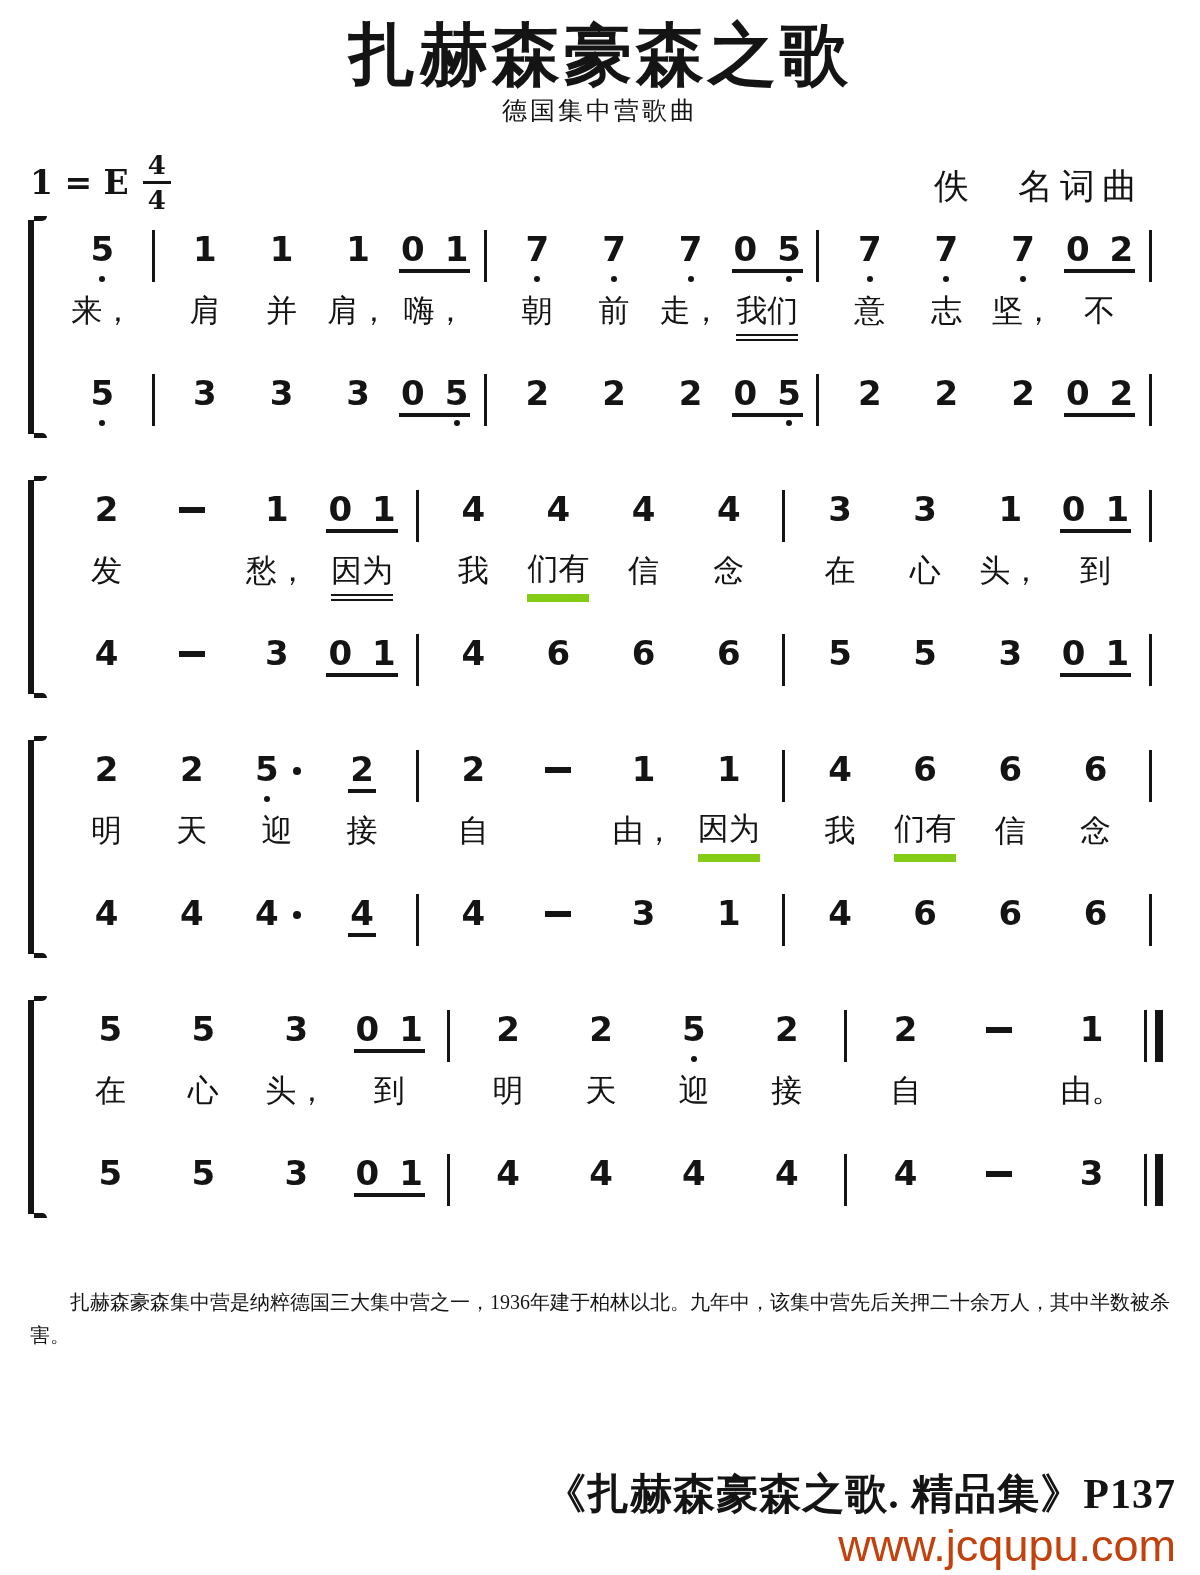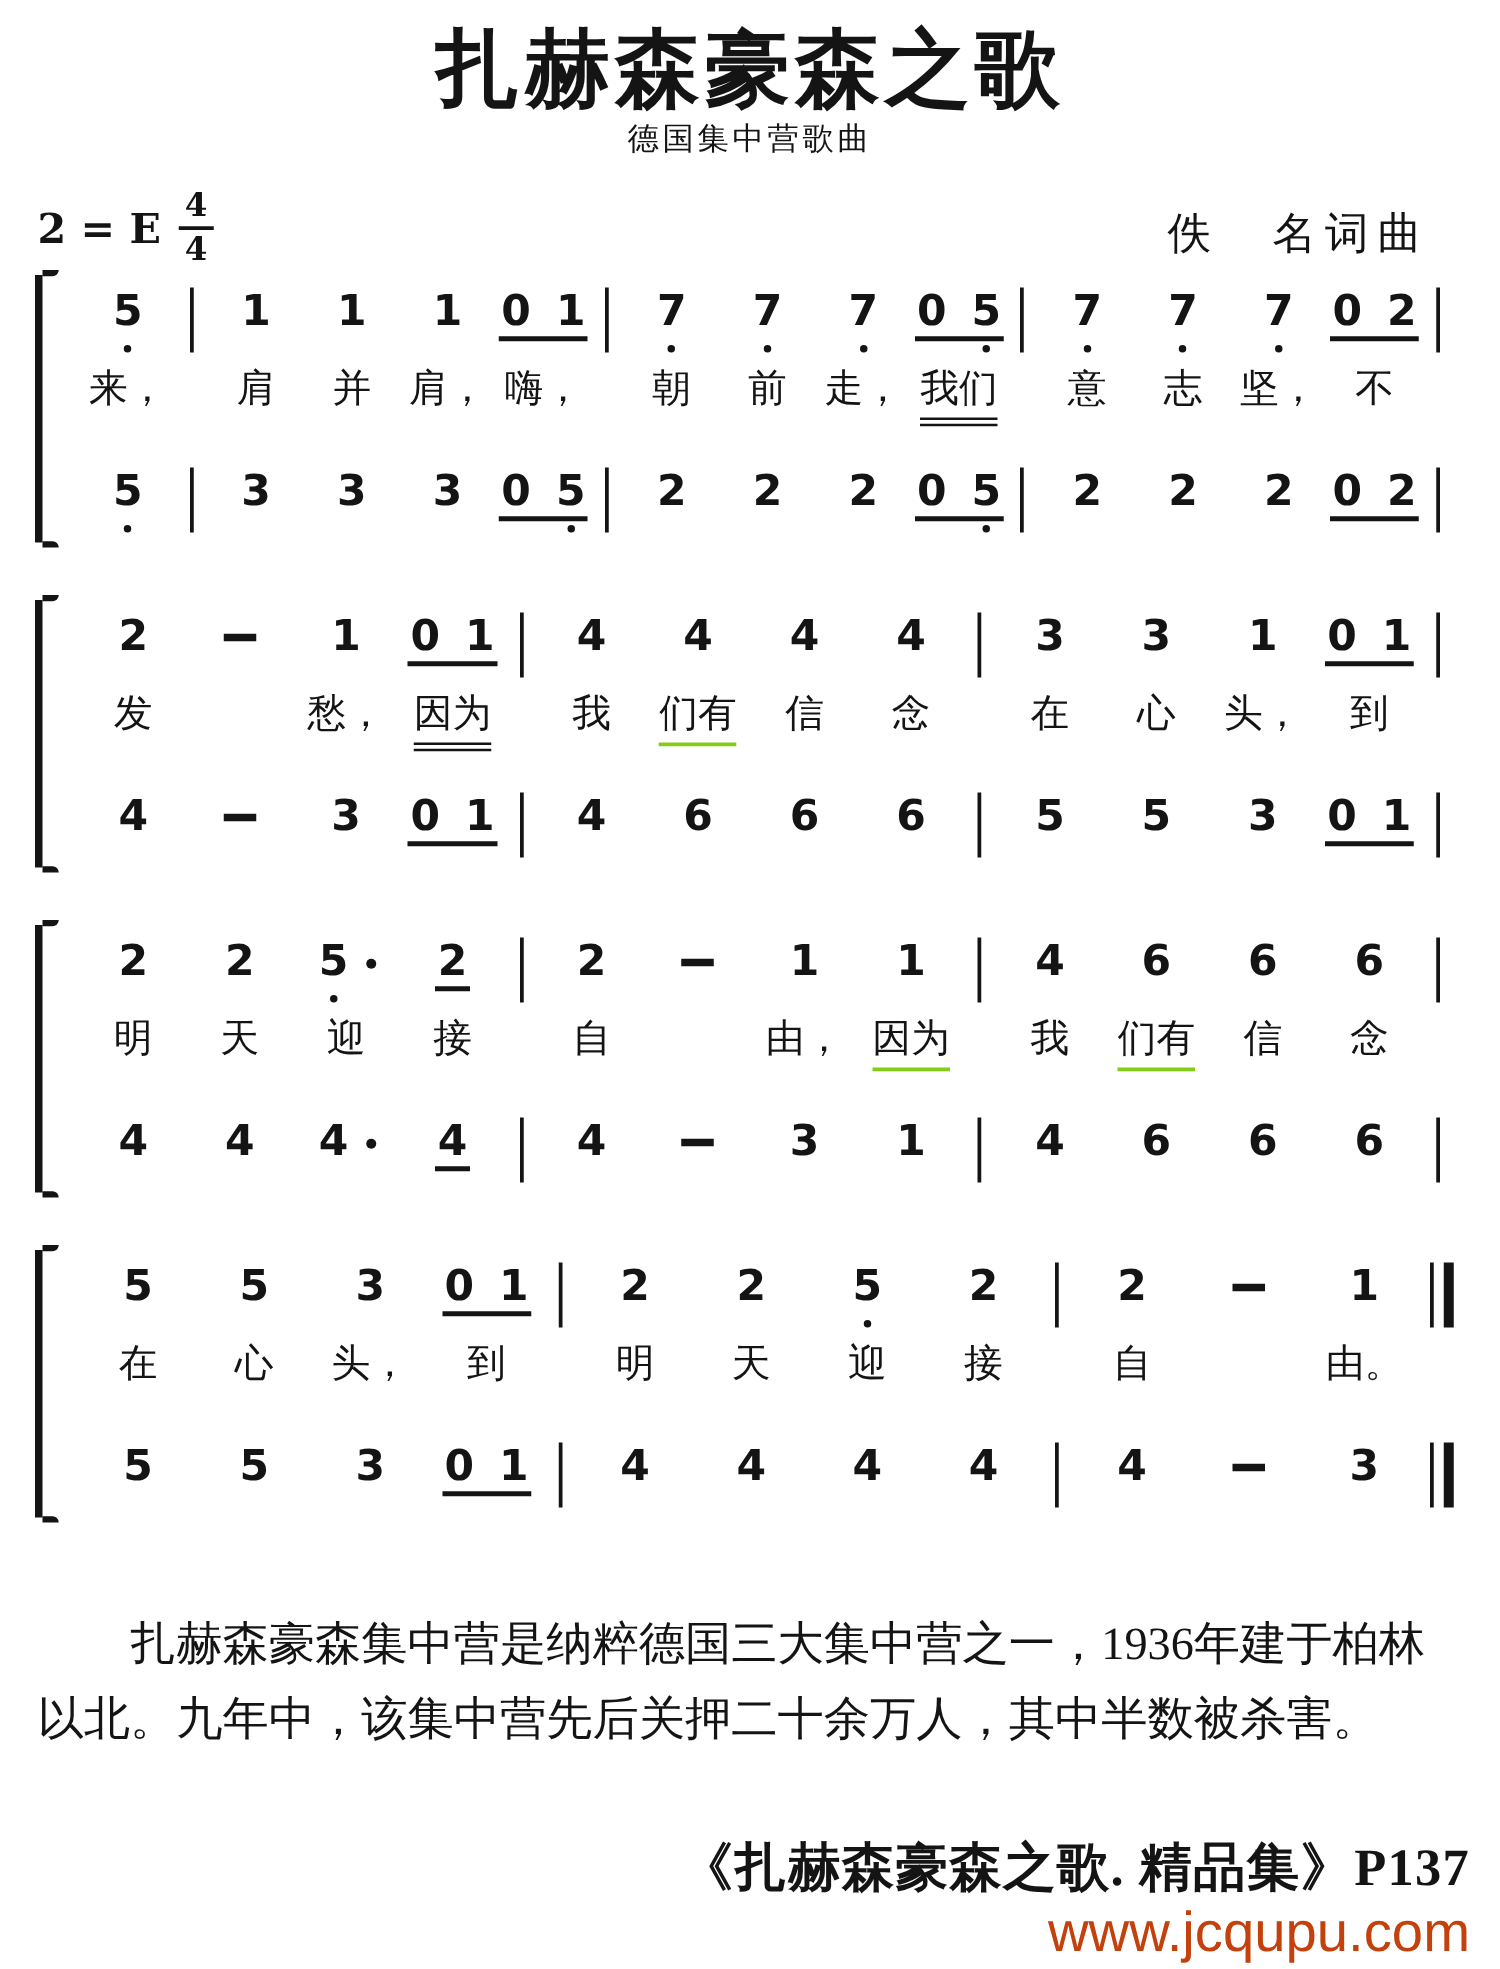--- a/index.html
+++ b/index.html
@@ -51,40 +51,40 @@
 
   .bl{position:absolute;left:11px;width:3px;background:#141414;}
   .bl.up{top:0;height:52px;}
   .bl.dn{top:144px;height:52px;}
   .blk{position:absolute;left:17px;width:8px;background:#141414;}
   .blk.up{top:0;height:52px;}
   .blk.dn{top:144px;height:52px;}
   .bcol.end .bl{left:6px;}
 
   .ly{font-size:31px;line-height:1.2;white-space:nowrap;padding-bottom:5px;}
-  .ly.u1{border-bottom:3px solid #84cc16;}
+  .ly.u1{border-bottom:8px solid #84cc16;font-family:Liberation Mono, monospace;}
   .ly.u2{border-bottom:7px double #141414;}
 
   .footnotes{position:absolute;top:1286px;left:30px;right:30px;
-             font-size:37px;line-height:1.63;}
+             font-size:20px;line-height:1.63;}
   .footnotes p{margin:0;text-indent:2em;}
 
   .src{position:absolute;top:1466px;right:24px;font-size:42px;font-weight:bold;
        letter-spacing:1px;}
   .site{position:absolute;top:1520px;right:24px;font-size:45px;color:#c2410c;
        font-family:"Liberation Sans", sans-serif;}
 </style>
 </head>
 <body>
 
 <div class="title">扎赫森豪森之歌</div>
 <div class="subtitle">德国集中营歌曲</div>
 
 <div class="keysig">
-  <span>2 = E</span>
+  <span>1 = E</span>
   <span class="ts">
     <span class="num">4</span>
     <span class="den">4</span>
   </span>
 </div>
 
 <div class="credit">佚　名词曲</div>
 
 <div id="score">
     <div class="system" style="top: 230px;">

